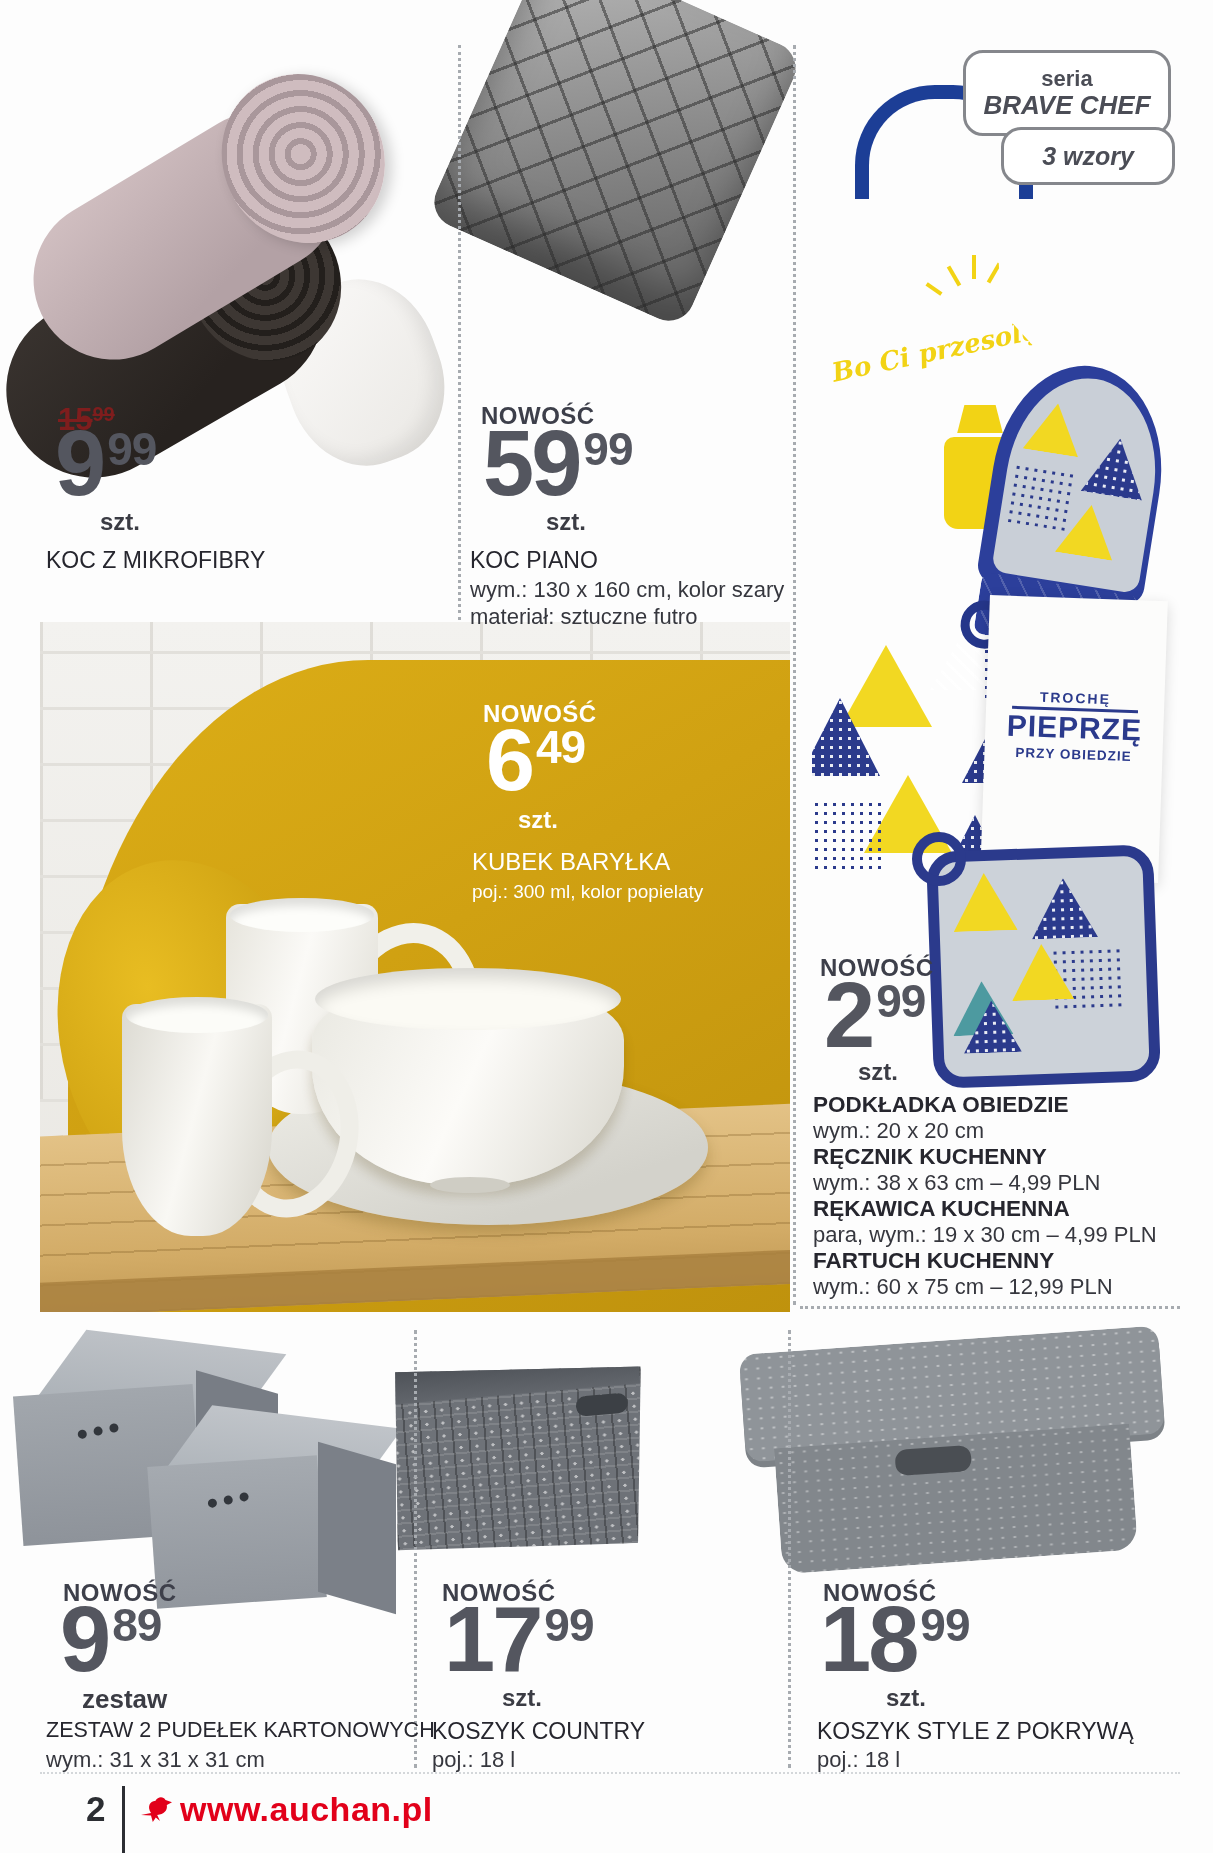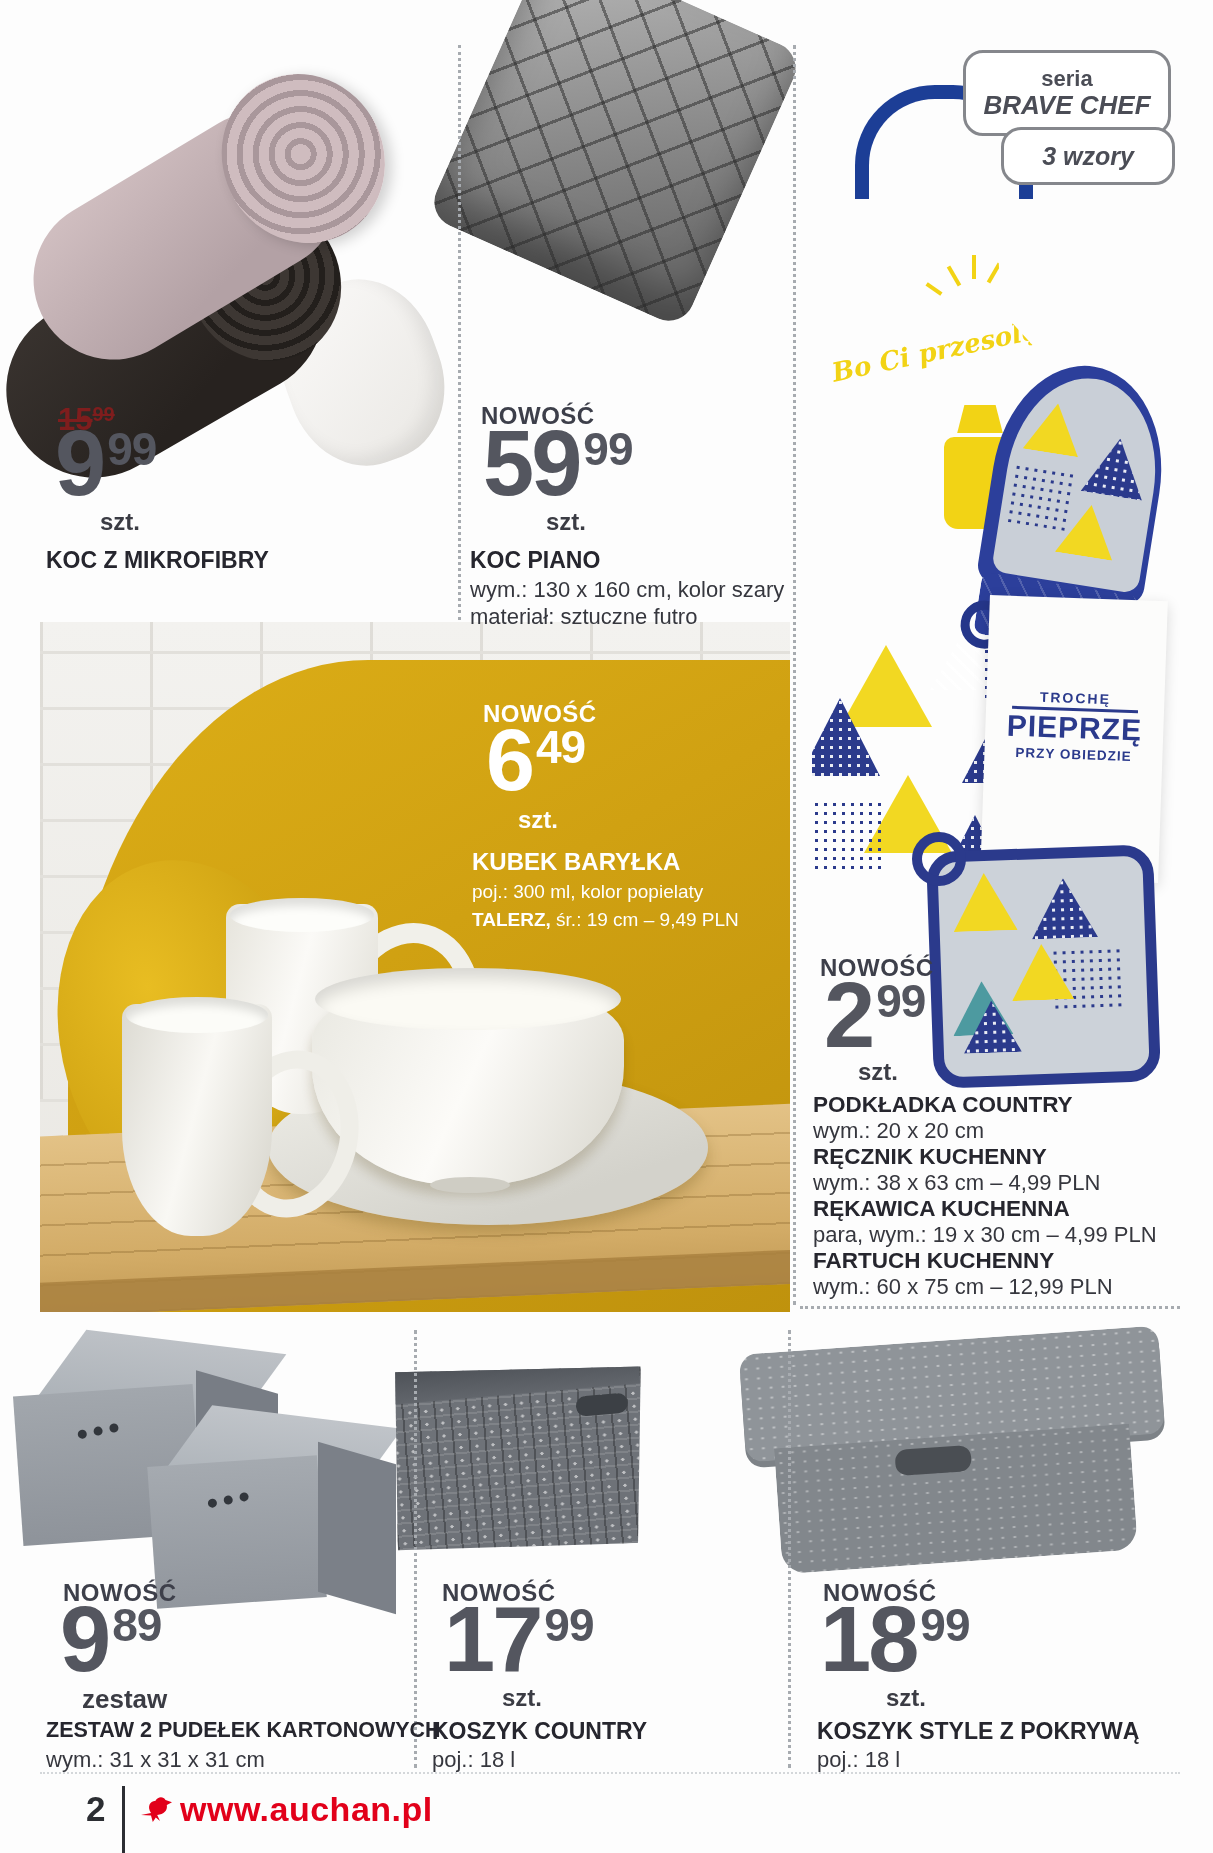--- a/index.html
+++ b/index.html
@@ -10,21 +10,21 @@
   .nw{position:absolute;font-size:24px;font-weight:700;letter-spacing:.5px;color:#3d3f4a;z-index:20;}
   .nw.white{color:#ffffff;}
   .price{position:absolute;display:flex;align-items:flex-start;color:#54565f;font-weight:700;line-height:.78;z-index:20;}
   .price .int{font-size:92px;letter-spacing:-3px;}
   .price .sup{font-size:46px;margin-top:4px;margin-left:4px;letter-spacing:-1px;}
   .price.white{color:#ffffff;}
   .unit{position:absolute;font-size:24px;font-weight:700;color:#3b3c44;z-index:20;}
   .unit.white{color:#ffffff;}
   .oldp{position:absolute;font-size:31px;font-weight:700;color:#7f1d1d;text-decoration:line-through;z-index:20;display:flex;}
   .oldp .olds{font-size:20px;margin-top:1px;}
-  .pname{position:absolute;font-size:23px;font-weight:700;color:#26262e;z-index:20;white-space:nowrap;}
+  .pname{position:absolute;font-size:23px;font-weight:400;color:#26262e;z-index:20;white-space:nowrap;}
   .pname.white{color:#ffffff;}
   .pdesc{position:absolute;font-size:22px;color:#36373e;line-height:27px;z-index:20;white-space:nowrap;}
   .pdesc.white{color:#ffffff;}
   .pdesc b{font-weight:700;}
   .itemlist{position:absolute;z-index:20;font-size:22px;color:#36373e;line-height:26px;}
   .itemlist .iname{font-weight:700;color:#26262e;font-size:22.5px;}
   
   .vdots{position:absolute;width:0;border-left:3px dotted #a7abb0;z-index:2;}
   .hdots{position:absolute;height:0;border-top:3px dotted #a7abb0;z-index:2;}
   .hdots.faint{border-top:2px dotted #d4d7da;}
@@ -189,21 +189,21 @@
     <div class="abs" style="left:112px;top:792px;width:34px;height:34px;border:10px solid #2b3a8c;border-radius:50%;z-index:5;"></div>
   </div>
 
   <div class="nw" style="left:820px;top:954px;">NOWOŚĆ</div>
   <div class="price" style="left:824px;top:980px;">
     <span class="int">2</span>
     <span class="sup">99</span>
   </div>
   <div class="unit" style="left:858px;top:1058px;">szt.</div>
   <div class="itemlist" style="left:813px;top:1092px;">
-    <div class="iname">PODKŁADKA COUNTRY</div>
+    <div class="iname">PODKŁADKA OBIEDZIE</div>
     <div>wym.: 20 x 20 cm</div>
     <div class="iname">RĘCZNIK KUCHENNY</div>
     <div>wym.: 38 x 63 cm – 4,99 PLN</div>
     <div class="iname">RĘKAWICA KUCHENNA</div>
     <div>para, wym.: 19 x 30 cm – 4,99 PLN</div>
     <div class="iname">FARTUCH KUCHENNY</div>
     <div>wym.: 60 x 75 cm – 12,99 PLN</div>
   </div>
 
   <div class="abs" style="left:40px;top:622px;width:750px;height:690px;overflow:hidden;z-index:3;
@@ -252,21 +252,20 @@
 
   <div class="nw white" style="left:483px;top:700px;">NOWOŚĆ</div>
   <div class="price white" style="left:486px;top:726px;">
     <span class="int" style="font-size:88px;">6</span>
     <span class="sup">49</span>
   </div>
   <div class="unit white" style="left:518px;top:806px;">szt.</div>
   <div class="pname white" style="left:472px;top:848px;font-size:24px;">KUBEK BARYŁKA</div>
   <div class="pdesc white" style="left:472px;top:878px;line-height:27.5px;font-size:19px;">
     <div>poj.: 300 ml, kolor popielaty</div>
-    <div><b>TALERZ,</b> <span>śr.: 19 cm – 9,49 PLN</span></div>
   </div>
 
   <div class="abs" style="left:40px;top:1322px;width:365px;height:340px;z-index:1;">
 
     <div class="abs" style="left:0px;top:20px;">
       <div class="abs" style="left:18px;top:0px;width:200px;height:78px;transform:skew(-36deg,7deg);background:linear-gradient(#bdc1c6,#aab0b6);"></div>
       <div class="abs" style="left:-22px;top:48px;width:180px;height:150px;transform:rotate(-4deg);background:linear-gradient(#a2a7ad,#8e939a);">
         <div class="abs" style="left:62px;top:38px;width:9px;height:9px;border-radius:50%;background:#32363c;"></div>
         <div class="abs" style="left:78px;top:36px;width:9px;height:9px;border-radius:50%;background:#32363c;"></div>
         <div class="abs" style="left:94px;top:34px;width:9px;height:9px;border-radius:50%;background:#32363c;"></div>

